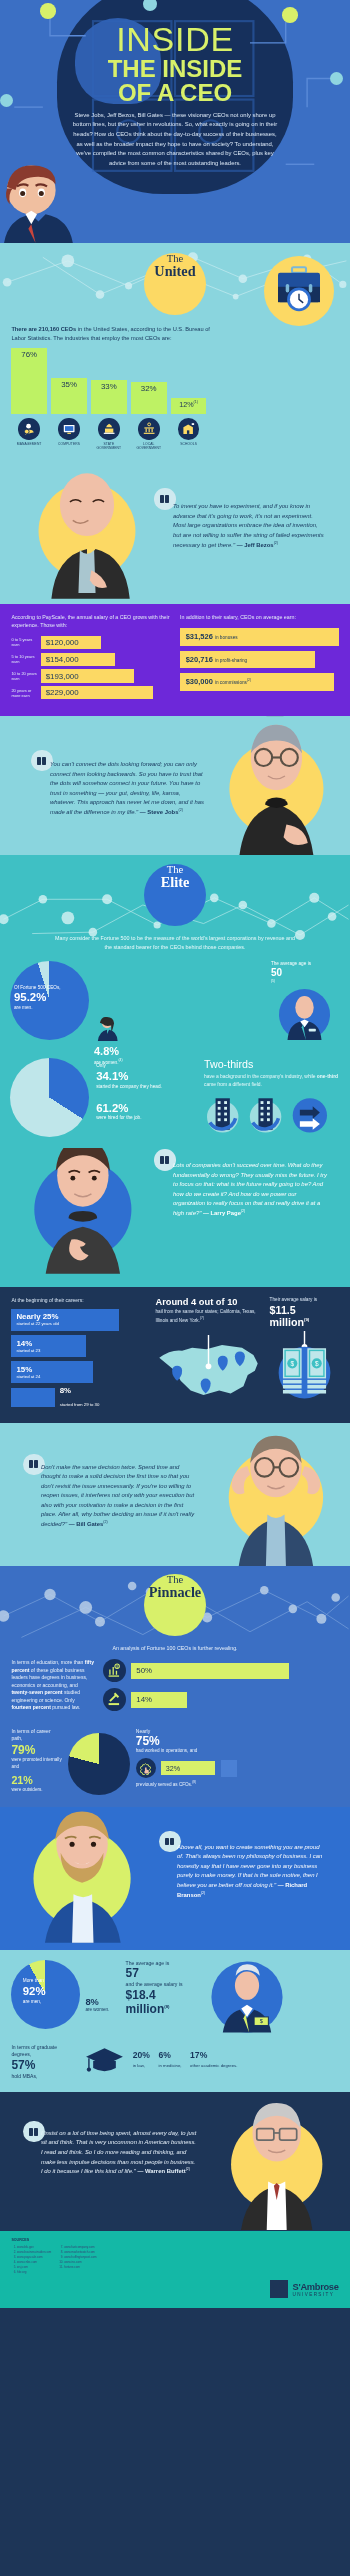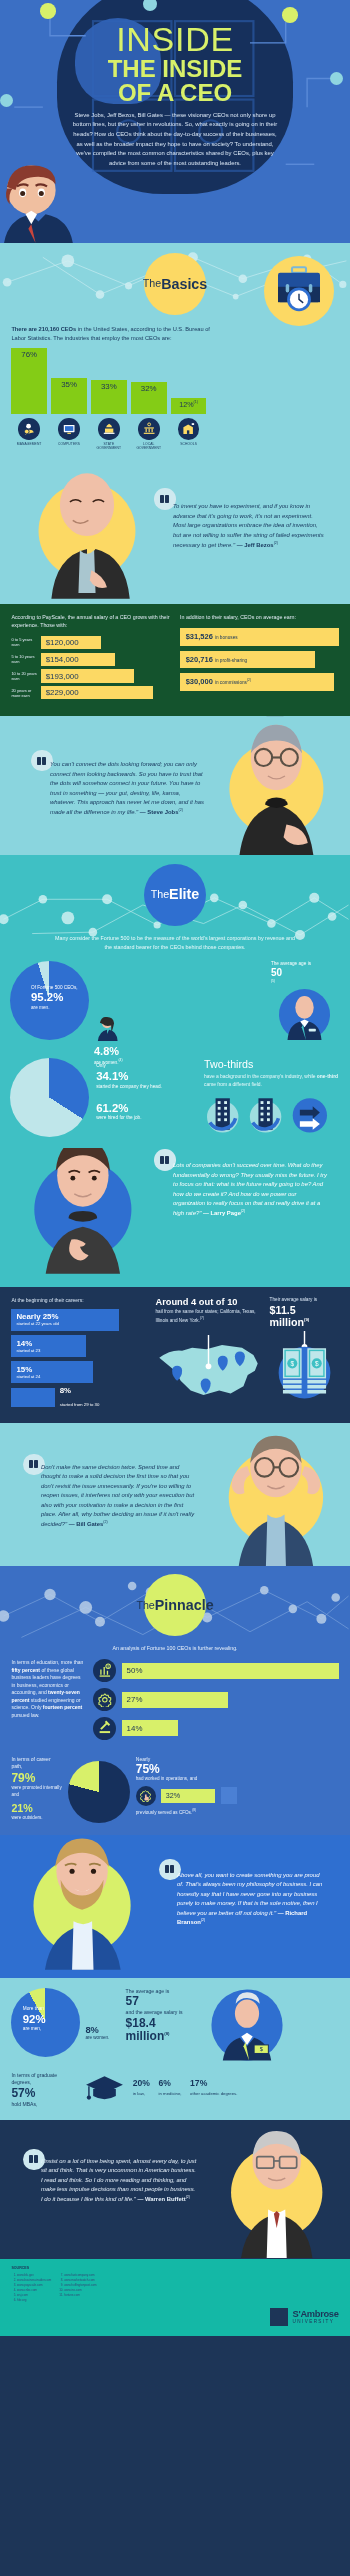--- a/index.html
+++ b/index.html
@@ -8,22 +8,22 @@
     font-family:"Liberation Sans", sans-serif;
     color:#fff; overflow-x:hidden;
   }
   .page { width:350px; position:relative; }
 
   
   .sec { position:relative; width:350px; overflow:hidden; }
   .net { position:absolute; inset:0; pointer-events:none; }
   .badge {
     width:62px;height:62px;border-radius:50%;
-    display:flex;flex-direction:row;align-items:center;justify-content:center;
-    margin:0 auto; line-height:1.05; position:relative; z-index:3;
+    display:flex;flex-direction:column;align-items:center;
+    margin:0 auto; line-height:1.05; position:relative; z-index:3;font-family:Liberation Serif, serif;
   }
   .badge .t1{font-size:10.7px;font-weight:400;}
   .badge .t2{font-size:14.3px;font-weight:700;}
 
   
   .hero { background:#3b6fc4; height:243px; }
   .hero .brainbg{
     position:absolute;left:50%;top:-21.5px;transform:translateX(-50%);
     width:236px;height:215px;background:#16305c;border-radius:48% 48% 45% 45%;
   }
@@ -48,21 +48,21 @@
   .dotcy{position:absolute;border-radius:50%;background:#8fd5e0;}
 
   .avatarL{position:absolute;left:-5.7px;bottom:0;width:86px;height:86px;z-index:6;}
 
   
   .basics{background:#8ad5de;color:#17365c;padding:10px 0 11.4px;}
   .basics .badge{background:#fcd964;color:#1d3557;}
   .basics .lead{font-size:5.7px;line-height:1.5;color:#17365c;margin:10px 11.4px 0;width:200px;}
   .basics .lead b{font-weight:700;}
   .chart{display:flex;align-items:flex-end;gap:4.3px;height:66px;margin:5.7px 0 0 11.4px;width:195px;}
-  .bar{background:#84cc16;display:flex;align-items:flex-start;justify-content:center;
+  .bar{background:#bef264;display:flex;align-items:flex-start;justify-content:center;
        padding-top:2.1px;color:#1d3557;font-size:7.9px;font-weight:400;position:relative;}
   .bar .sup{font-size:3.6px;vertical-align:super;}
   .icrow{display:flex;gap:4.3px;margin:4.3px 0 0 11.4px;width:195px;}
   .iccell{flex:1;display:flex;flex-direction:column;align-items:center;}
   .circ{width:21.5px;height:21.5px;border-radius:50%;background:#16305c;
         display:flex;align-items:center;justify-content:center;}
   .iclab{font-size:3.3px;color:#17365c;text-align:center;margin-top:2.1px;line-height:1.25;letter-spacing:0.1px;}
   .briefcase{position:absolute;right:13px;top:13px;width:77px;text-align:center;}
   .bcircle{width:70px;height:70px;border-radius:50%;background:#fcd964;
            margin:0 auto;position:relative;}
@@ -75,21 +75,21 @@
   .q-dk{background:#1d3557;}
   .q-tl{background:#3fc0c4;}
   .qmark{width:21.5px;height:21.5px;border-radius:50%;background:#cfe9ef;
     display:flex;align-items:center;justify-content:center;gap:1.4px;position:absolute;}
   .qmark i{display:block;width:3.6px;height:7.9px;background:#1d3557;border-radius:0.7px;}
   .qtext{font-size:5.9px;line-height:1.62;font-style:italic;}
   .qtext b{font-style:normal;font-weight:700;}
   .qtext .sup{font-size:3.6px;vertical-align:super;font-style:normal;}
 
   
-  .salary{background:#14532d;padding:10px 11.4px 13px;display:flex;gap:10px;}
+  .salary{background:#6d28d9;padding:10px 11.4px 13px;display:flex;gap:10px;}
   .sal-col{flex:1;}
   .sal-head{font-size:5.3px;line-height:1.5;color:#e4edf7;margin-bottom:5.7px;}
   .sal-row{display:flex;align-items:center;margin-bottom:3.6px;}
   .sal-lab{width:30px;font-size:4px;line-height:1.25;color:#e4edf7;}
   .sal-bar{background:#fcd964;color:#17365c;font-size:7.9px;font-weight:400;
            padding:2.1px 4.3px;white-space:nowrap;}
   .bonus{background:#fcd964;color:#17365c;padding:4.3px 5.7px;margin-bottom:5px;font-size:7.5px;}
   .bonus span{font-size:4.7px;}
   .bonus .sup{font-size:3.3px;vertical-align:super;}
 
@@ -216,21 +216,21 @@
         <circle cx="480" cy="58" r="5"></circle>
           <circle cx="140" cy="72" r="6"></circle>
           <circle cx="230" cy="35" r="5"></circle>
         <circle cx="330" cy="75" r="4"></circle>
           <circle cx="420" cy="40" r="9"></circle>
       </g>
     </svg>
 
     <div class="badge">
       <span class="t1">The</span>
-      <span class="t2">Basics</span>
+      <span class="t2">United</span>
     </div>
 
     <p class="lead">
       <b>There are 210,160 CEOs</b><span> in the United States, according to the U.S. Bureau of Labor Statistics. The industries that employ the most CEOs are:</span>
     </p>
 
     <div class="chart">
       <div class="bar" style="flex:1;height:66px">
           <span>76%</span>
         </div>
@@ -427,21 +427,21 @@
     </svg>
     <div class="badge">
       <span class="t1">The</span>
       <span class="t2">Elite</span>
     </div>
     <p class="lead">Many consider the Fortune 500 to be the measure of the world's largest corporations by revenue and the standard bearer for the CEOs behind those companies.</p>
 
     <div class="pierow">
       <div style="position:relative;width:114px">
         <div class="pie" style="background:conic-gradient(#2f6fd0 0 95.2%, #bfe6ea 95.2% 100%)"></div>
-        <div class="pielab" style="position:absolute;left:21px;top:24px">
+        <div class="pielab" style="position:absolute;left:4px;top:24px">
           <span>Of Fortune 500 CEOs,</span>
           <span class="big">95.2%</span>
           <span>are men.</span>
         </div>
         <svg style="position:absolute;left:84px;top:56px;width:26px;height:24px" viewBox="0 0 36 34">
           <circle cx="18" cy="9" r="7" fill="#f0c0a8"></circle>
           <path d="M8 8 q2-9 10-8 q9 0 10 9 q-2 10-4 12 l0-9 q-8 2-12-2z" fill="#2b2b2b"></path>
           <path d="M5 34 q2-14 13-16 l0 6 l3-6 q11 2 12 16z" fill="#16305c"></path>
         </svg>
         <div class="pielab" style="position:absolute;left:84px;top:84px">
@@ -675,30 +675,21 @@
       <div style="flex:1">
         <div class="prow" style="margin:0 0 5.7px">
           <span class="picon">
             <svg width="15.7" height="15.7" viewBox="0 0 24 24">
                 <path d="M4 20 h16" stroke="#d8f06a" stroke-width="2"></path>
                 <path d="M6 18 V10 M11 18 V6 M16 18 V12" stroke="#d8f06a" stroke-width="2"></path>
                 <circle cx="17" cy="5" r="3.4" fill="none" stroke="#d8f06a" stroke-width="1.6"></circle>
                 <text x="17" y="7" font-size="4.5" fill="#d8f06a" text-anchor="middle" font-family="Liberation Sans">$</text>
               </svg>
           </span>
-          <span class="pbar" style="width:217px">50%</span>
-        </div>
-        <div class="prow" style="margin:0 0 5.7px">
-          <span class="picon">
-            <svg width="15.7" height="15.7" viewBox="0 0 24 24">
-                <path d="M12 3 l2 2 h3 l1 3 l3 1 v3 l-2 2 l2 2 v3 l-3 1 l-1 3 h-3 l-2 2 l-2-2 H7 l-1-3 l-3-1 v-3 l2-2 l-2-2 V9 l3-1 l1-3 h3z" fill="none" stroke="#d8f06a" stroke-width="1.6"></path>
-                <circle cx="12" cy="12" r="3.4" fill="none" stroke="#d8f06a" stroke-width="1.6"></circle>
-              </svg>
-          </span>
-          <span class="pbar" style="width:106px">27%</span>
+          <span class="pbar" style="width:158px">50%</span>
         </div>
         <div class="prow" style="margin:0">
           <span class="picon">
             <svg width="15.7" height="15.7" viewBox="0 0 24 24">
                 <rect x="4" y="17" width="16" height="3" fill="#d8f06a"></rect>
                 <path d="M6 14 L16 4" stroke="#d8f06a" stroke-width="3"></path>
                 <path d="M13 2 l6 6" stroke="#d8f06a" stroke-width="3"></path>
               </svg>
           </span>
           <span class="pbar" style="width:56px">14%</span>

